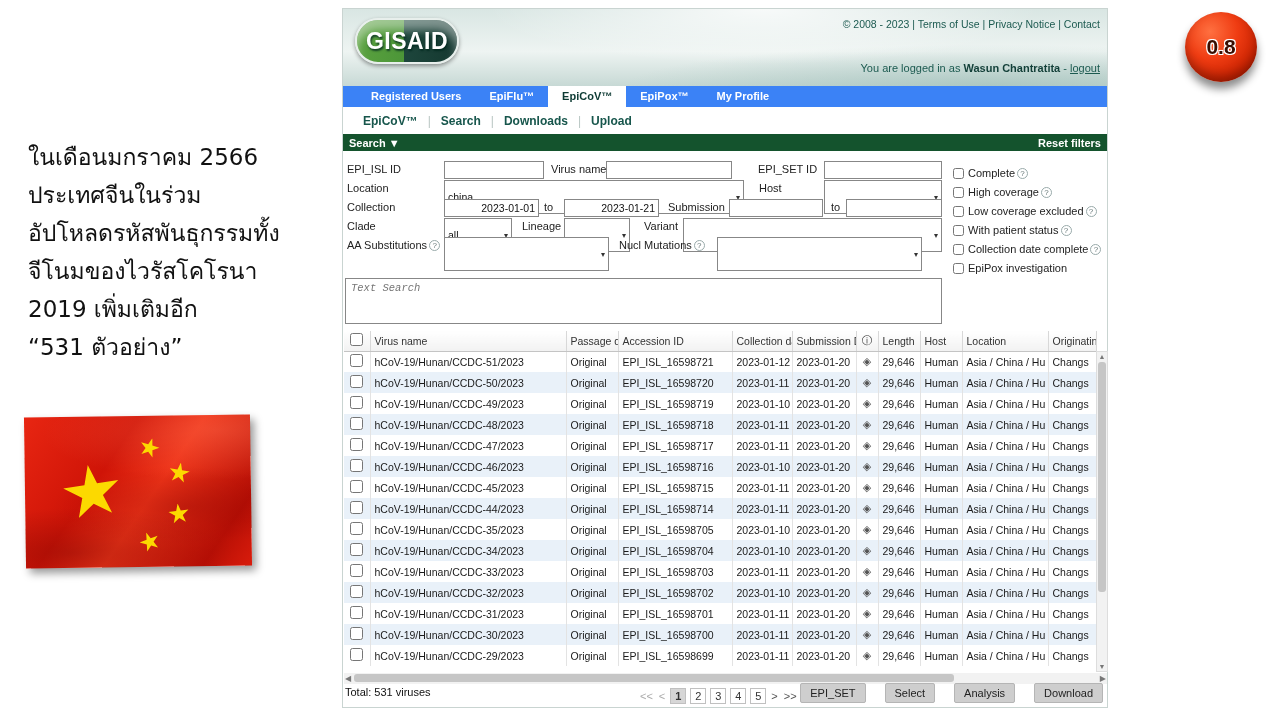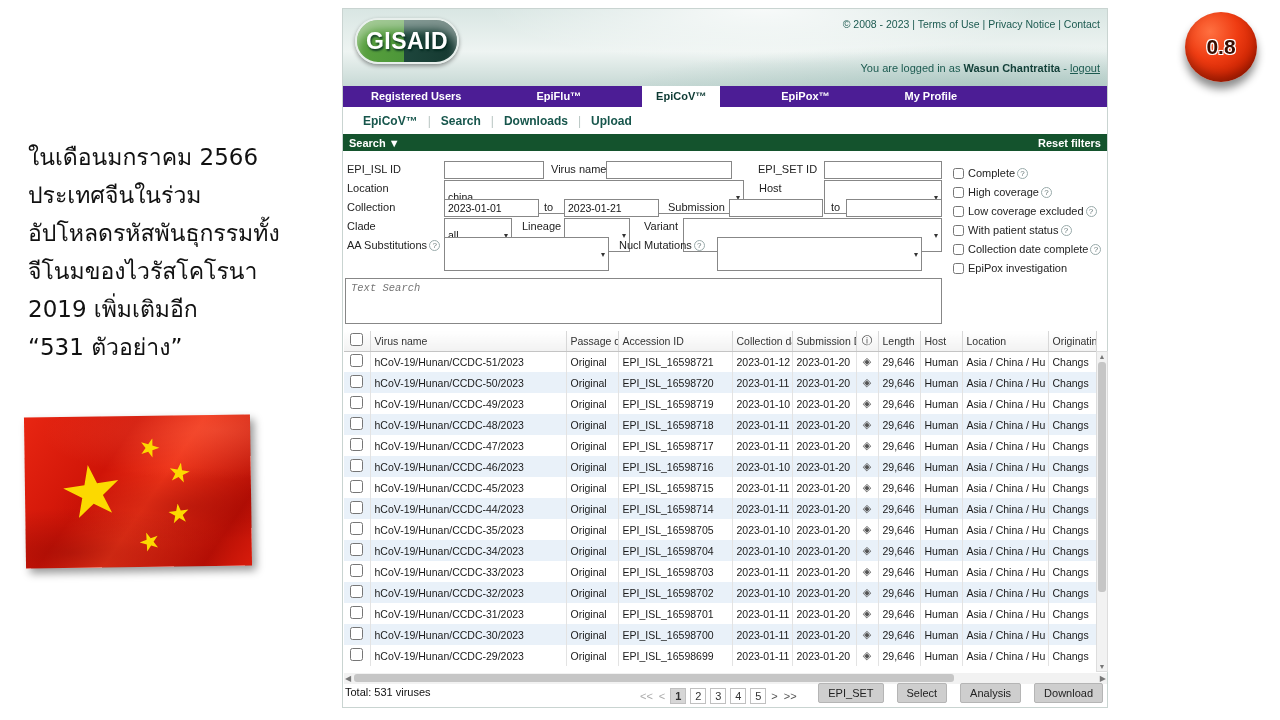--- a/index.html
+++ b/index.html
@@ -42,35 +42,35 @@
   #glogo { position:absolute; left:12px; top:9px; width:104px; height:46px; border-radius:23px;
            background:linear-gradient(to right, #5aa13f 0%, #4c9638 47%, #1d463c 47%, #153830 100%);
            box-shadow:0 2px 4px rgba(0,0,0,.4), inset 0 10px 10px rgba(255,255,255,.45);
            display:flex; align-items:center; justify-content:center; border:2px solid #e8efec; }
   #glogo span { color:#fff; font-weight:bold; font-size:23px; letter-spacing:.5px; text-shadow:1px 2px 2px rgba(0,40,30,.8); }
   #toplinks { position:absolute; right:7px; top:9px; font-size:10.5px; color:#1c5a50; }
   #loginline { position:absolute; right:7px; top:53px; font-size:11px; color:#1c5a50; }
   #loginline b { color:#123f38; }
   #loginline a { color:#1c5a50; text-decoration:underline; cursor:pointer; }
 
-  #tabbar { position:absolute; left:0; top:77px; width:100%; height:21px; background:#4c1d95; display:flex; padding-left:14px;gap:47px; }
+  #tabbar { position:absolute; left:0; top:77px; width:100%; height:21px; background:#3b82f6; display:flex; padding-left:14px; }
   .tab { color:#fff; font-size:11px; font-weight:bold; padding:0 14px; line-height:21px; cursor:pointer; }
   .tab.active { background:#fff; color:#0d3a33; }
 
   #subnav { position:absolute; left:0; top:98px; width:100%; height:27px; background:#fff; display:flex; align-items:center; padding-left:10px; }
   .subnav-item { color:#17564c; font-size:12px; font-weight:bold; padding:0 10px; cursor:pointer; }
   .subnav-sep { color:#b9c6c3; font-size:12px; }
 
   #searchhead { position:absolute; left:0; top:125px; width:100%; height:17px; background:#14532d;
                 display:flex; justify-content:space-between; align-items:center; padding:0 6px; }
   #searchhead span { color:#fff; font-size:11px; font-weight:bold; cursor:pointer; }
 
   
   .flabel { position:absolute; font-size:11px; color:#222; white-space:nowrap; }
-  .tinput { position:absolute; height:18px; border:1px solid #878787; background:#fff; font-size:10.5px; padding:0 3px; font-family:"Liberation Sans",sans-serif; color:#111; }
+  .tinput { position:absolute; height:18px; border:1px solid #878787; background:#fff; font-size:10.5px; padding:0 3px; font-family:"Liberation Sans",sans-serif; color:#111;text-align:right; }
   .selectbox { position:absolute; height:16px; border:1px solid #878787; background:#fff; font-size:10.5px; color:#111;
                display:flex; align-items:center; justify-content:space-between; padding:16px 3px; cursor:pointer; }
   .selectbox .arrow { font-size:8px; color:#333; }
   .help { display:inline-block; width:11px; height:11px; border:1px solid #9aa; border-radius:50%; color:#677; font-size:8px; line-height:10px; text-align:center; margin-left:2px; vertical-align:1px; }
   .help::after { content:"?"; }
   .cbrow { position:absolute; left:610px; display:flex; align-items:center; font-size:11px; color:#222; white-space:nowrap; }
   .cbrow input { width:11px; height:11px; margin-right:4px; }
   #textsearch { position:absolute; left:2px; top:269px; width:597px; height:46px; border:1px solid #878787; resize:none;
                 font-family:"Liberation Mono","DejaVu Sans Mono",monospace; font-size:10.5px; font-style:italic; color:#888; padding:3px 5px; }
 
@@ -93,21 +93,21 @@
   #hscroll .larr, #hscroll .rarr { position:absolute; top:0; font-size:8px; color:#777; line-height:11px; }
   #hscroll .larr { left:1px; } #hscroll .rarr { right:1px; }
 
   
   #totaltext { position:absolute; left:2px; top:677px; font-size:11px; color:#111; }
   #pagination { position:absolute; left:296px; top:679px; display:flex; align-items:center; gap:4px; font-size:11px; color:#999; }
   .pgnav { cursor:pointer; color:#aaa; padding:0 1px; }
   .pgnav.on { color:#555; }
   .pgbox { width:16px; height:16px; border:1px solid #c0c0c0; background:#fff; color:#333; display:flex; align-items:center; justify-content:center; cursor:pointer; }
   .pgbox.cur { background:#d6d6d6; font-weight:bold; }
-  #actionbtns { position:absolute; right:4px; top:674px; display:flex; gap:13px; }
+  #actionbtns { position:absolute; right:4px; top:674px; display:flex; gap:19px; }
   .abtn { background:#cecece; border:1px solid #b5b5b5; border-radius:2px; font-size:11px; color:#222; padding:3px 9px; cursor:pointer; }
 </style>
 </head>
 <body>
 
 <div id="stage">
 
   <div id="thai-caption">
       <div>ในเดือนมกราคม 2566</div>
       <div>ประเทศจีนในร่วม</div>

